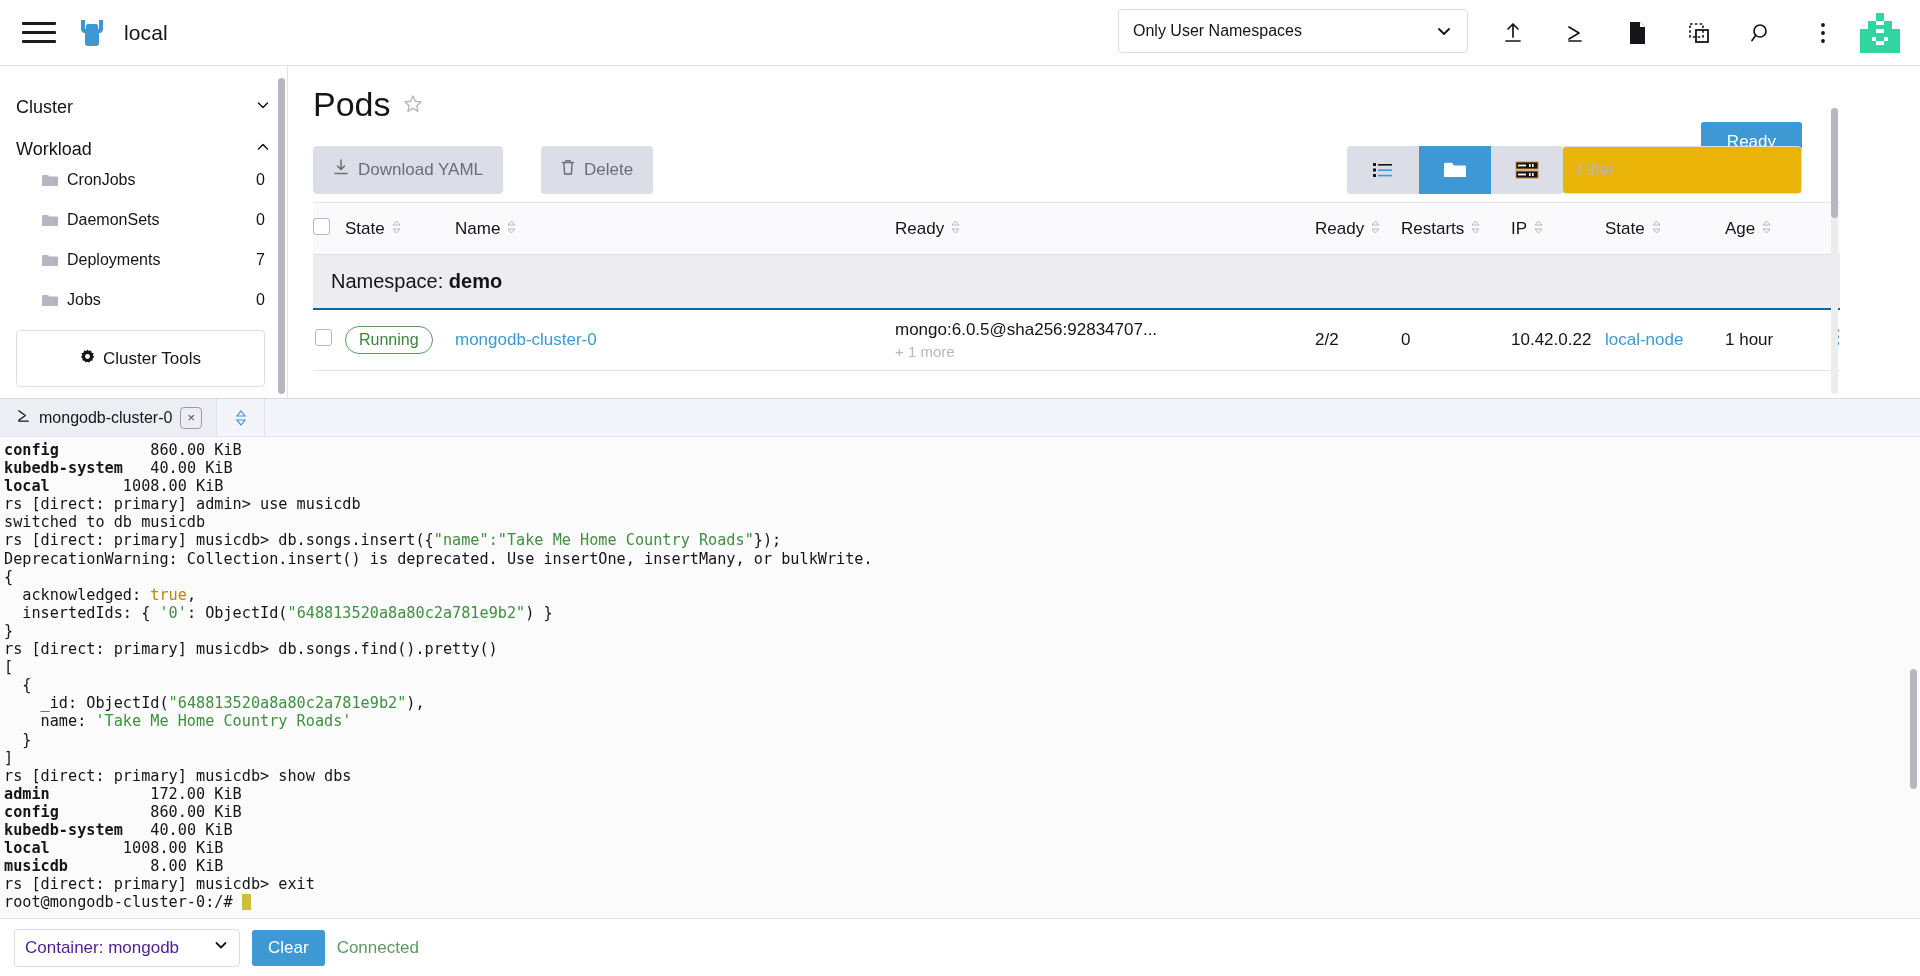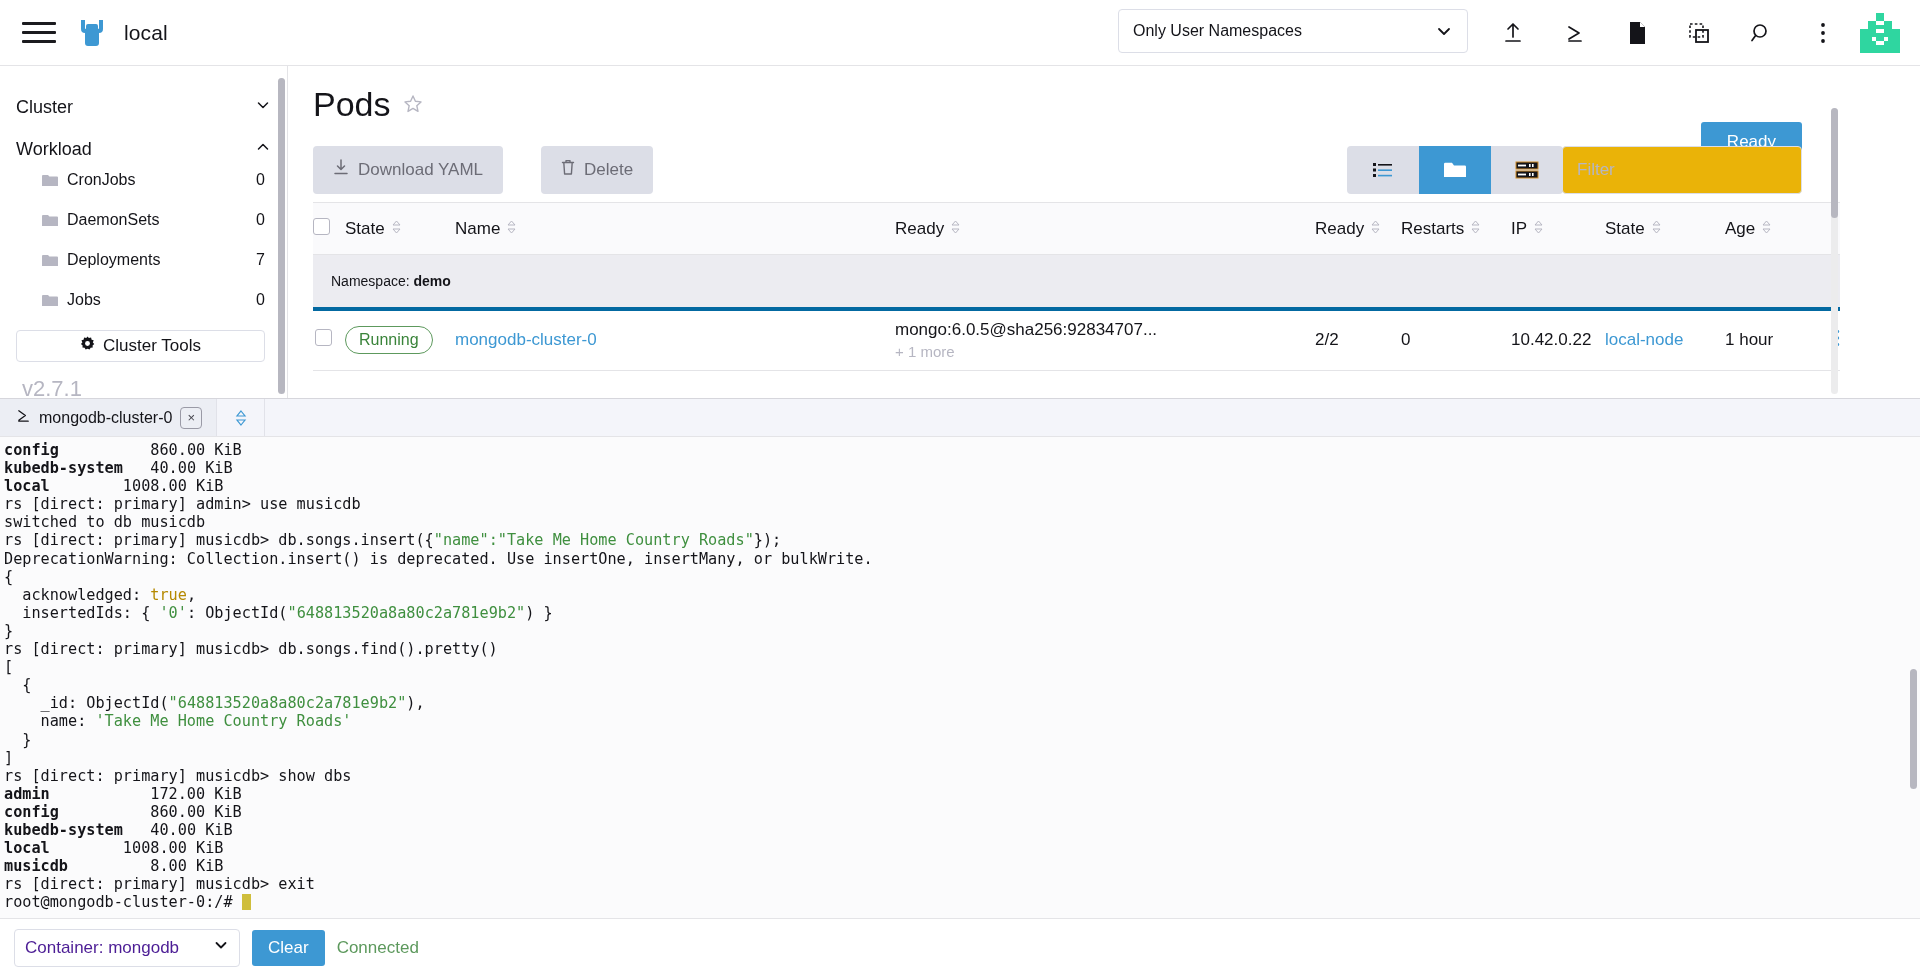--- a/index.html
+++ b/index.html
@@ -62,21 +62,21 @@
   }
   .side-group .label { flex: 1; }
   .side-item {
     display: flex; align-items: center; height: 40px; padding: 0 22px 0 22px;
     font-size: 16px; color: #141419; cursor: pointer; margin-left: 20px;
   }
   .side-item .folder { margin-right: 9px; display: flex; }
   .side-item .label { flex: 1; }
   .side-item .count { color: #141419; font-size: 16px; }
   .cluster-tools {
-    margin: 10px 22px 0 16px; height: 32px;
+    margin: 10px 22px 0 16px; height: 57px;
     border: 1px solid #dcdee7; border-radius: 4px; background: #fff;
     display: flex; align-items: center; justify-content: center; gap: 8px;
     font-size: 17px; cursor: pointer;
   }
   .version { padding: 14px 0 0 22px; color: #b6b6c2; font-size: 22px; }
   .side-scrollbar {
     position: absolute; right: 2px; top: 12px; width: 7px; height: 310px;
     background: #ececed; border-radius: 4px;
   }
   .side-scrollbar i {
@@ -132,21 +132,21 @@
   .ptable { width: 1570px; margin-left: 24px; border-collapse: collapse; table-layout: fixed; }
   .ptable thead th {
     background: #fafafc; border-top: 1px solid #e4e4e7; border-bottom: 1px solid #e4e4e7;
     height: 52px; font-size: 17px; font-weight: 400; color: #141419; text-align: left;
     padding: 0; vertical-align: middle;
   }
   .th-inner { display: flex; align-items: center; gap: 7px; cursor: pointer; }
   .sort-ic { display: inline-block; }
   .ns-row td {
     background: #ececf1; height: 54px; padding: 0 0 0 18px;
-    font-size: 14px; color: #141419; border-bottom: 4px solid #0369a1;
+    font-size: 20px; color: #141419; border-bottom: 2px solid #0369a1;
   }
   .ns-label { color: #141419; }
   .ns-label b { font-weight: 700; }
   .data-row td {
     height: 62px; font-size: 17px; color: #141419; border-bottom: 1px solid #e4e4e7;
     vertical-align: middle; padding: 0;
   }
   .cb {
     width: 17px; height: 17px; border: 1px solid #b6b6c2; border-radius: 3px;
     background: #fff; display: inline-block; cursor: pointer;

